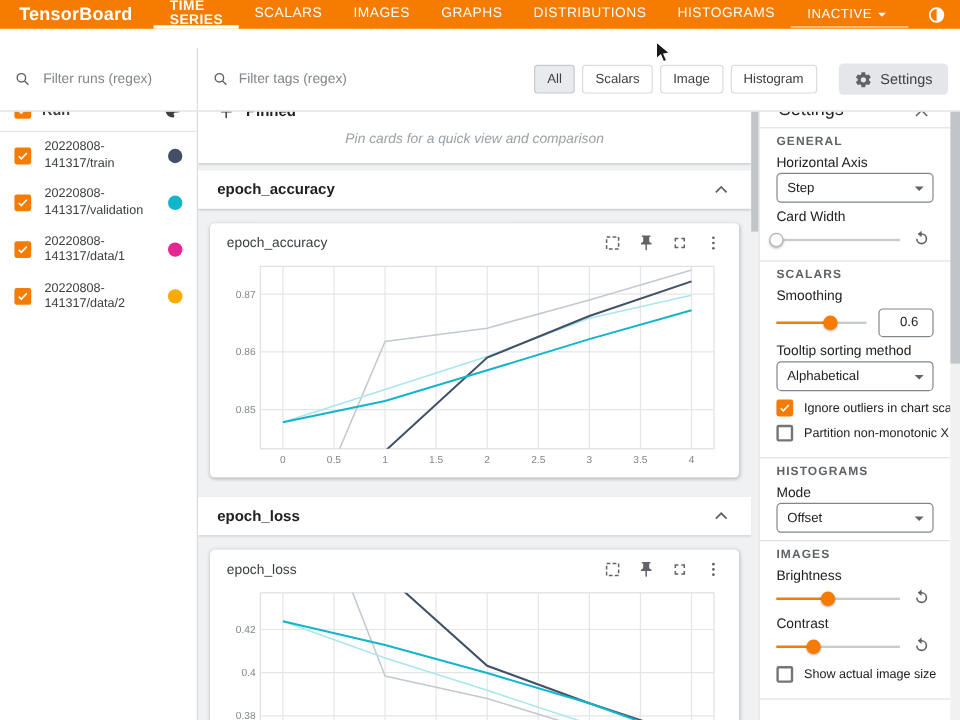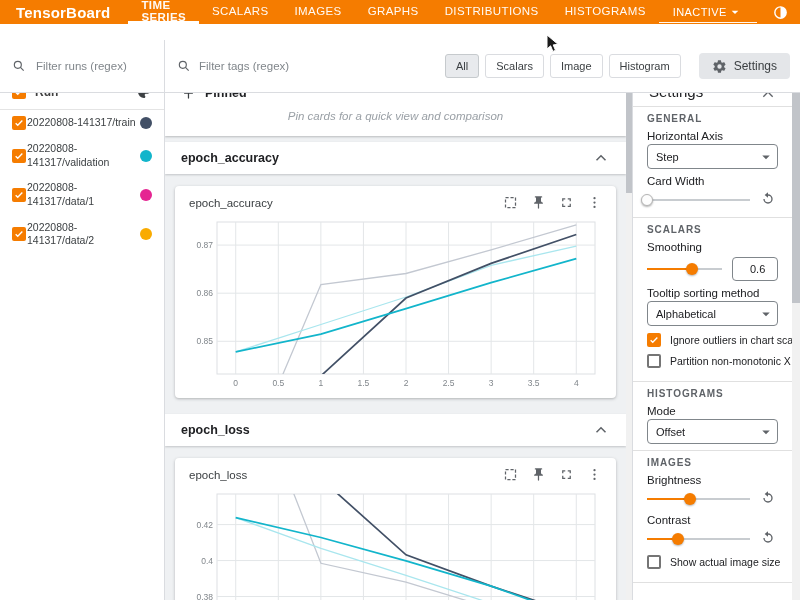--- a/index.html
+++ b/index.html
@@ -25,21 +25,21 @@
   .search-input::placeholder{color:#80868b}
   .chips{margin-left:auto;display:flex;gap:6px}
   .chip{height:22px;display:flex;align-items:center;padding:0 10px;border:1px solid #dadce0;border-radius:3px;font-size:11px;color:#3c4043;background:#fff;cursor:pointer;white-space:nowrap}
   .chip.selected{background:#e8eaed;border-color:#c6cacd}
   .settings-btn{display:flex;align-items:center;gap:7px;height:26px;background:#e4e6e9;border:none;border-radius:4px;padding:0 13px;font-size:12px;font-weight:500;color:#3c4043;font-family:inherit;margin-left:12px;cursor:pointer;white-space:nowrap}
 
   
   .runs-panel{position:absolute;top:75px;left:0;width:165px;bottom:0;background:#fff;border-right:1px solid #dadce0;box-sizing:border-box;z-index:4}
   .run-header{display:flex;align-items:center;gap:9px;padding:9px 12px;border-bottom:1px solid #e4e4e4}
   .rh-label{font-size:12px;font-weight:700;color:#404040;flex:1}
-  .run-row{display:flex;align-items:center;gap:1px;padding:6px 12px}
+  .run-row{display:flex;align-items:center;gap:11px;padding:6px 12px}
   .run-label{flex:1;min-width:0;font-size:10.5px;line-height:1.3;color:#3c4043;overflow-wrap:break-word;word-break:break-word}
   .run-dot{width:12px;height:12px;border-radius:50%;flex:none}
   .cb{width:14px;height:14px;border-radius:2px;flex:none;display:flex;align-items:center;justify-content:center;box-sizing:border-box;cursor:pointer}
   .cb.on{background:#f57c00}
   .cb:not(.on){border:2px solid #757575;background:#fff}
   .cb svg{display:none}
   .cb.on svg{display:block}
 
   
   .main{position:absolute;top:75px;left:165px;width:469px;bottom:0;background:#eff1f3;overflow:hidden;box-sizing:border-box;z-index:3}

